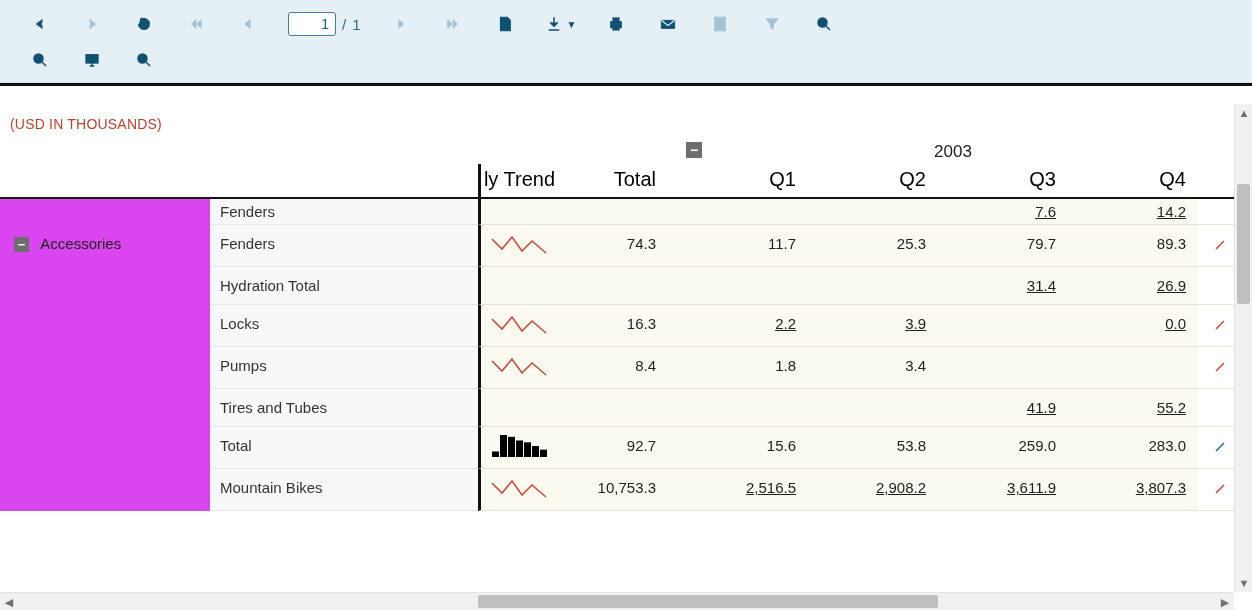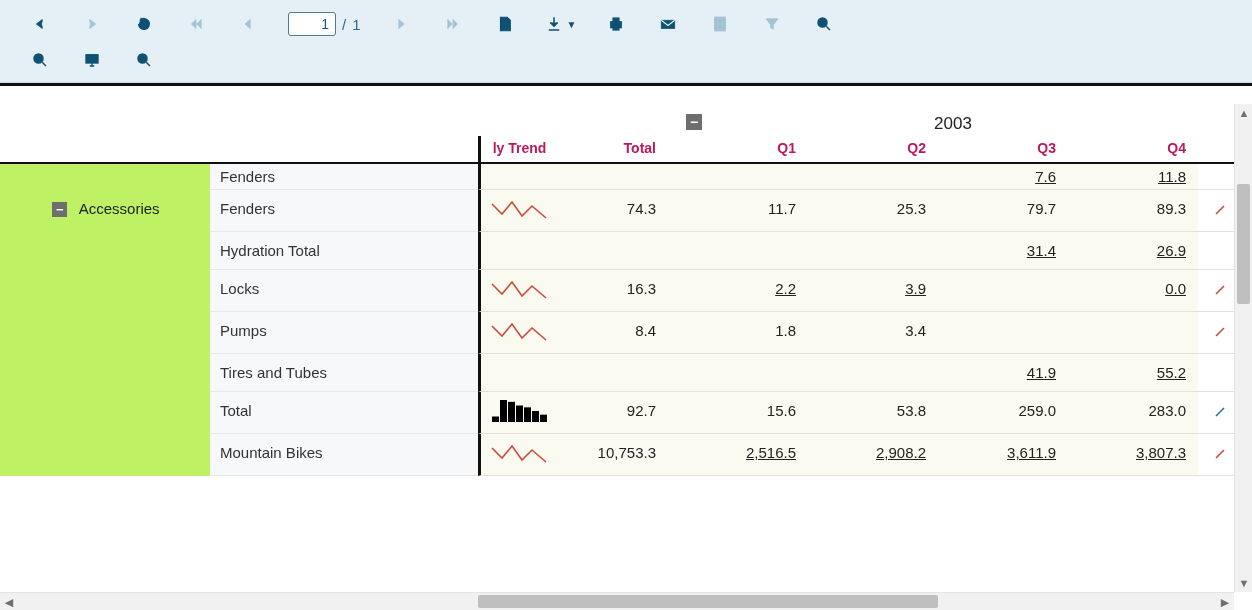--- a/index.html
+++ b/index.html
@@ -90,26 +90,26 @@
       130px  
       130px  
       130px  
       40px;  
   }
 
   .col-header {
     display: contents;
   }
   .ch {
-    color: #be185d;
-    font-size: 14px;
+    color: #000000;
+    font-size: 20px;
     text-align: right;
     padding: 4px 12px 6px 0;
     border-bottom: 2px solid #111;
-    font-weight: 700;
+    font-weight: 400;
     position: relative;
   }
   .ch.trend { text-align: center; padding-right: 0; }
   .ch.total { text-align: right; }
   .ch.first, .ch.group { border-bottom: 2px solid #111; }
   .ch.group { text-align: left; }
   .year-row {
     display: contents;
   }
   .year-row > div { padding: 10px 0 2px 0; }
@@ -145,22 +145,22 @@
   }
   .cell.tail { background:#fff; padding-right:4px; }
   .cell.sub {
     background: #f7f8f9;
     text-align: left;
     padding-left: 10px;
     border-bottom: 1px solid #e7e7e7;
     color: #333;
   }
   .cell.group {
-    background: #bef264;
-    text-align: center;
+    background: #d946ef;
+    text-align: left;
     padding-left: 14px;
     border-bottom: none;
     color: #222;
     font-size: 15px;
   }
   .cell.group .minus {
     display:inline-flex; align-items:center; justify-content:center;
     width:15px; height:15px;
     background:#6e6e6e; color:#fff; font-weight:bold;
     margin-right:8px; font-size:13px; line-height:1;
@@ -362,20 +362,21 @@
       </span>
     </div>
   </div>
 
   <div class="divider-top"></div>
 
   <div class="report-wrap">
     <div class="report-scroll">
       <div class="report">
 
+        <div class="unit-label">(USD IN THOUSANDS)</div>
 
         <div class="grid">
 
           <div class="year-row">
             <div class="stub"></div><div class="stub"></div>
             <div class="stub"></div><div class="stub"></div>
             <div class="year-cell">
               <span class="year-minus">−</span>
               <span>2003</span>
             </div>
@@ -395,21 +396,21 @@
 
           <div class="body" id="body-rows">
   <div class="row tr-row first ">
     <div class="cell group"></div>
     <div class="cell sub">Fenders</div>
     <div class="cell trend left-border"></div>
     <div class="cell"></div>
     <div class="cell"><span class=""></span></div>
     <div class="cell"><span class=""></span></div>
     <div class="cell"><span class="ul">7.6</span></div>
-    <div class="cell"><span class="ul">11.8</span></div>
+    <div class="cell"><span class="ul">14.2</span></div>
     <div class="cell tail"></div>
   </div>
   <div class="row  ">
     <div class="cell group">
         <span class="minus">−</span>
         <span>Accessories</span>
       </div>
     <div class="cell sub">Fenders</div>
     <div class="cell trend left-border"><svg width="60" height="28" viewBox="0 0 60 28" class="sparkline">
                     <path d="M2 10 L12 20 L22 8 L32 22 L42 12 L56 24"></path>

